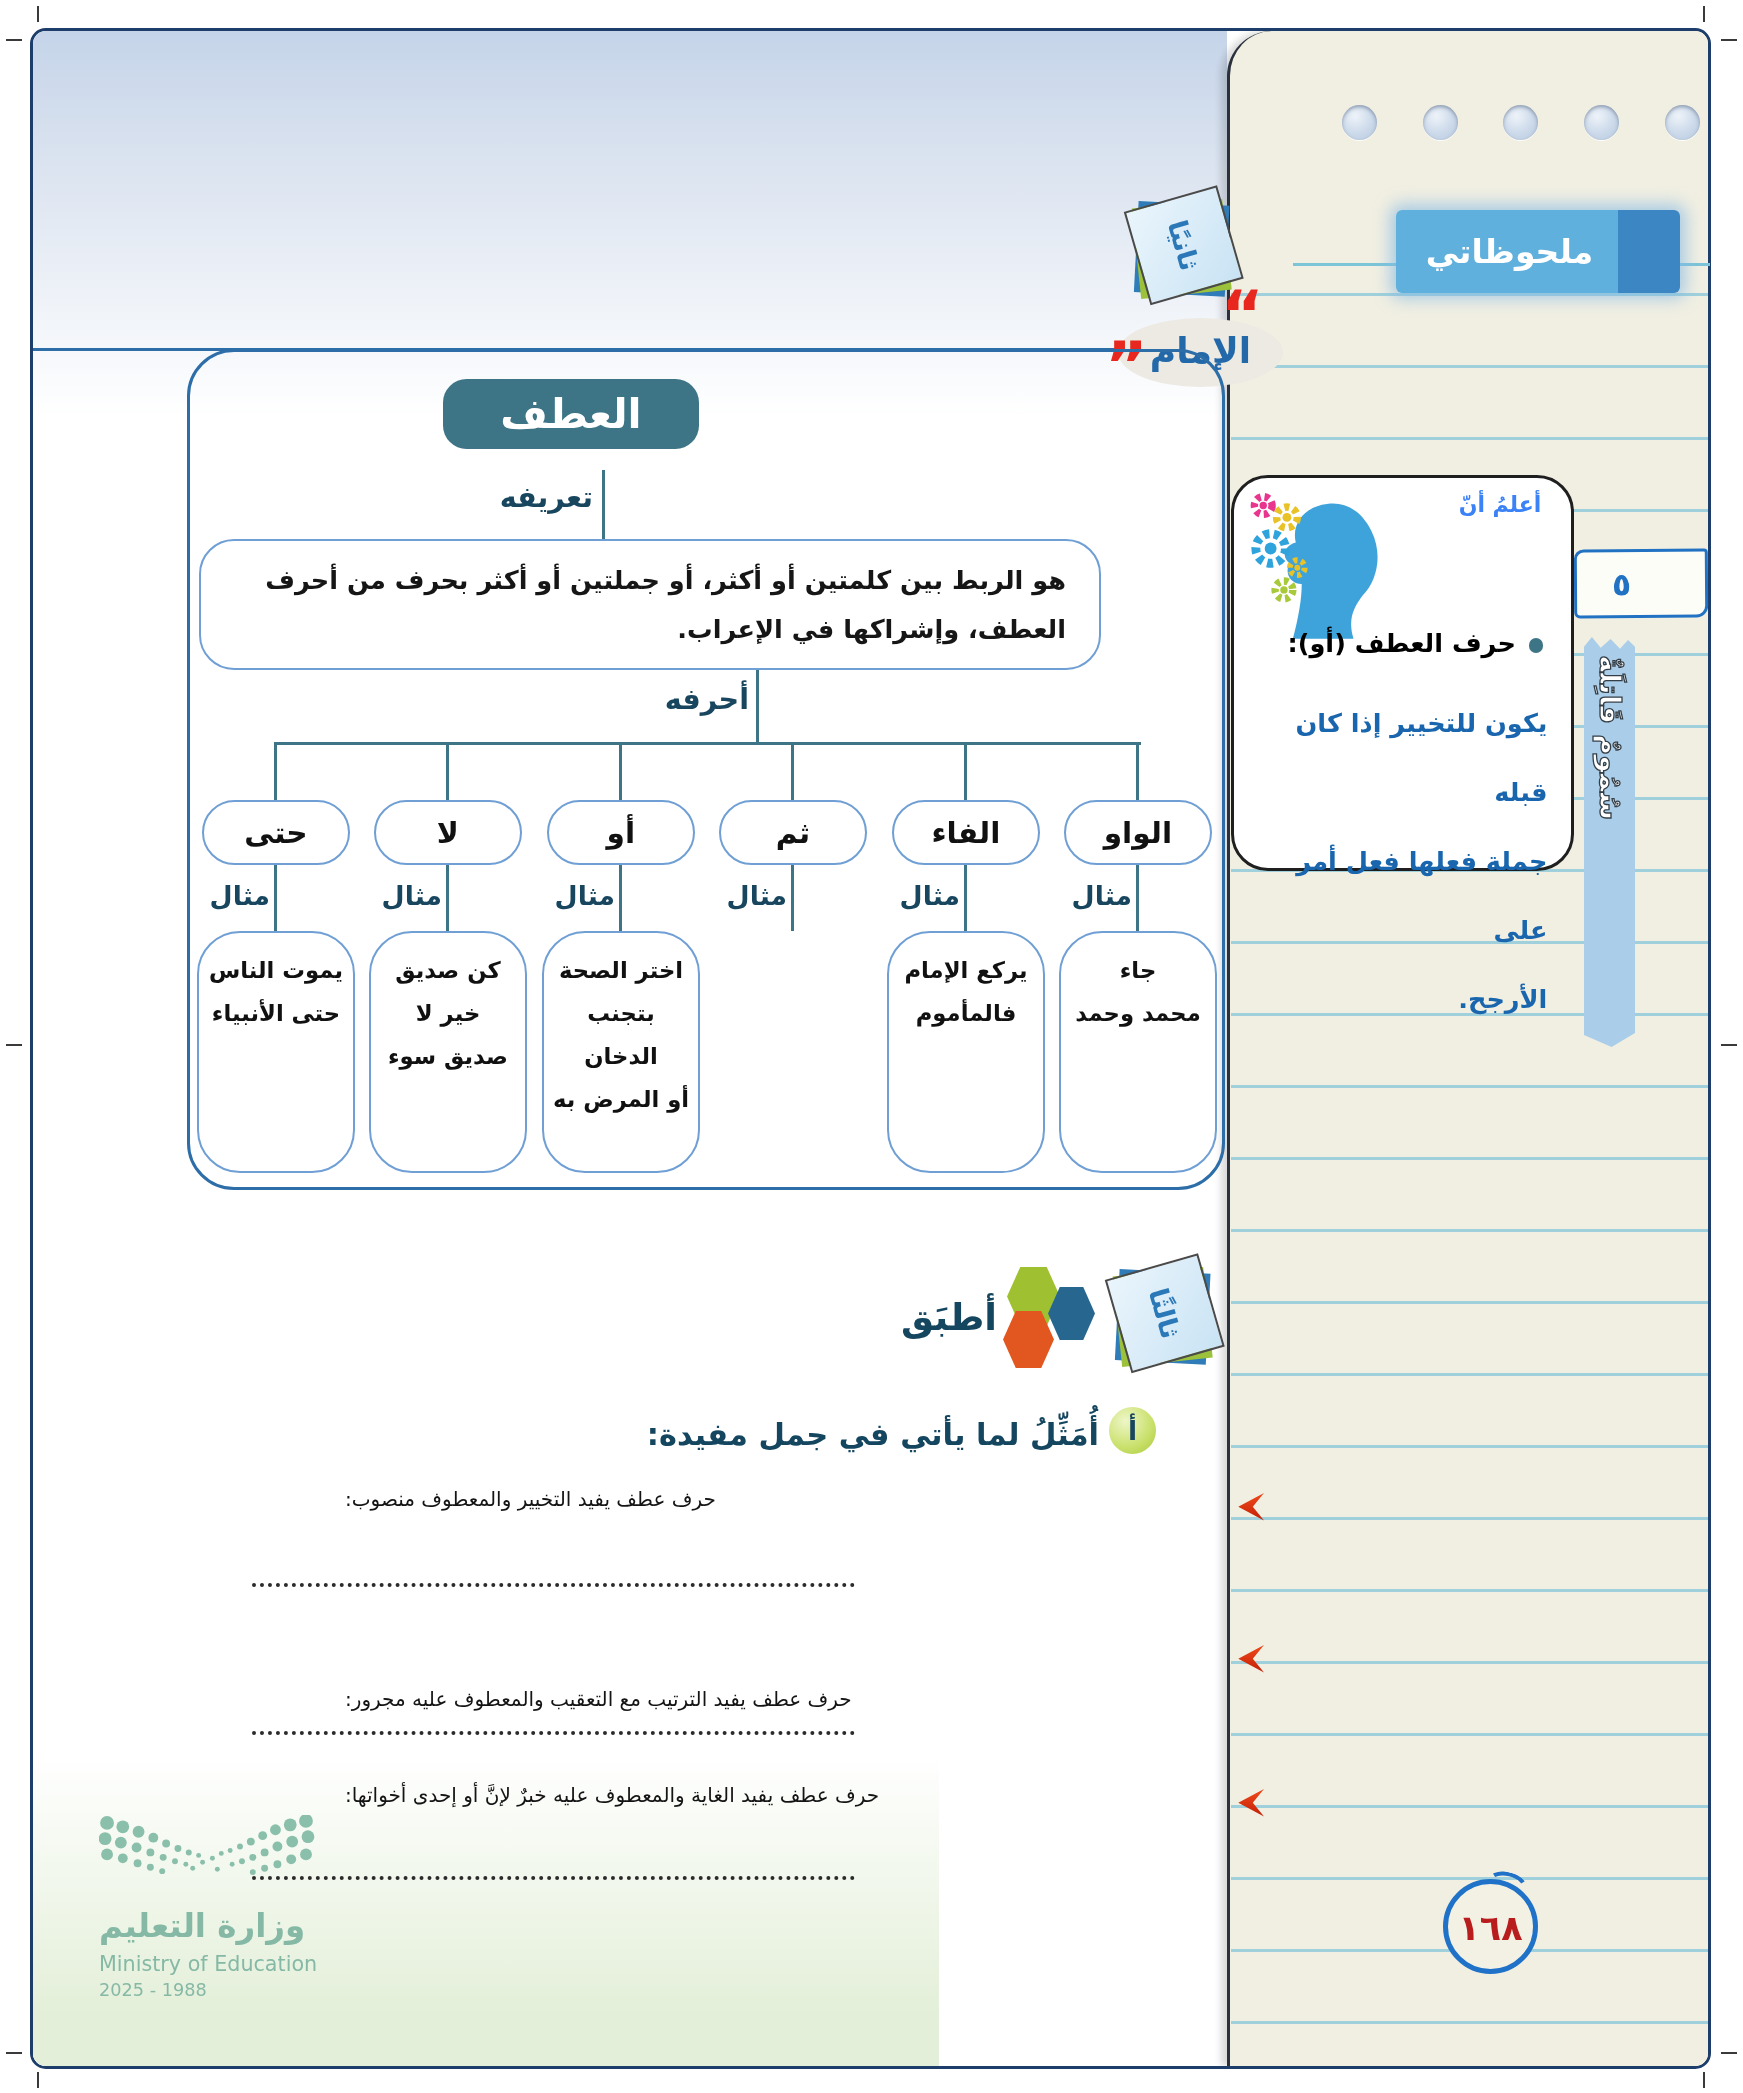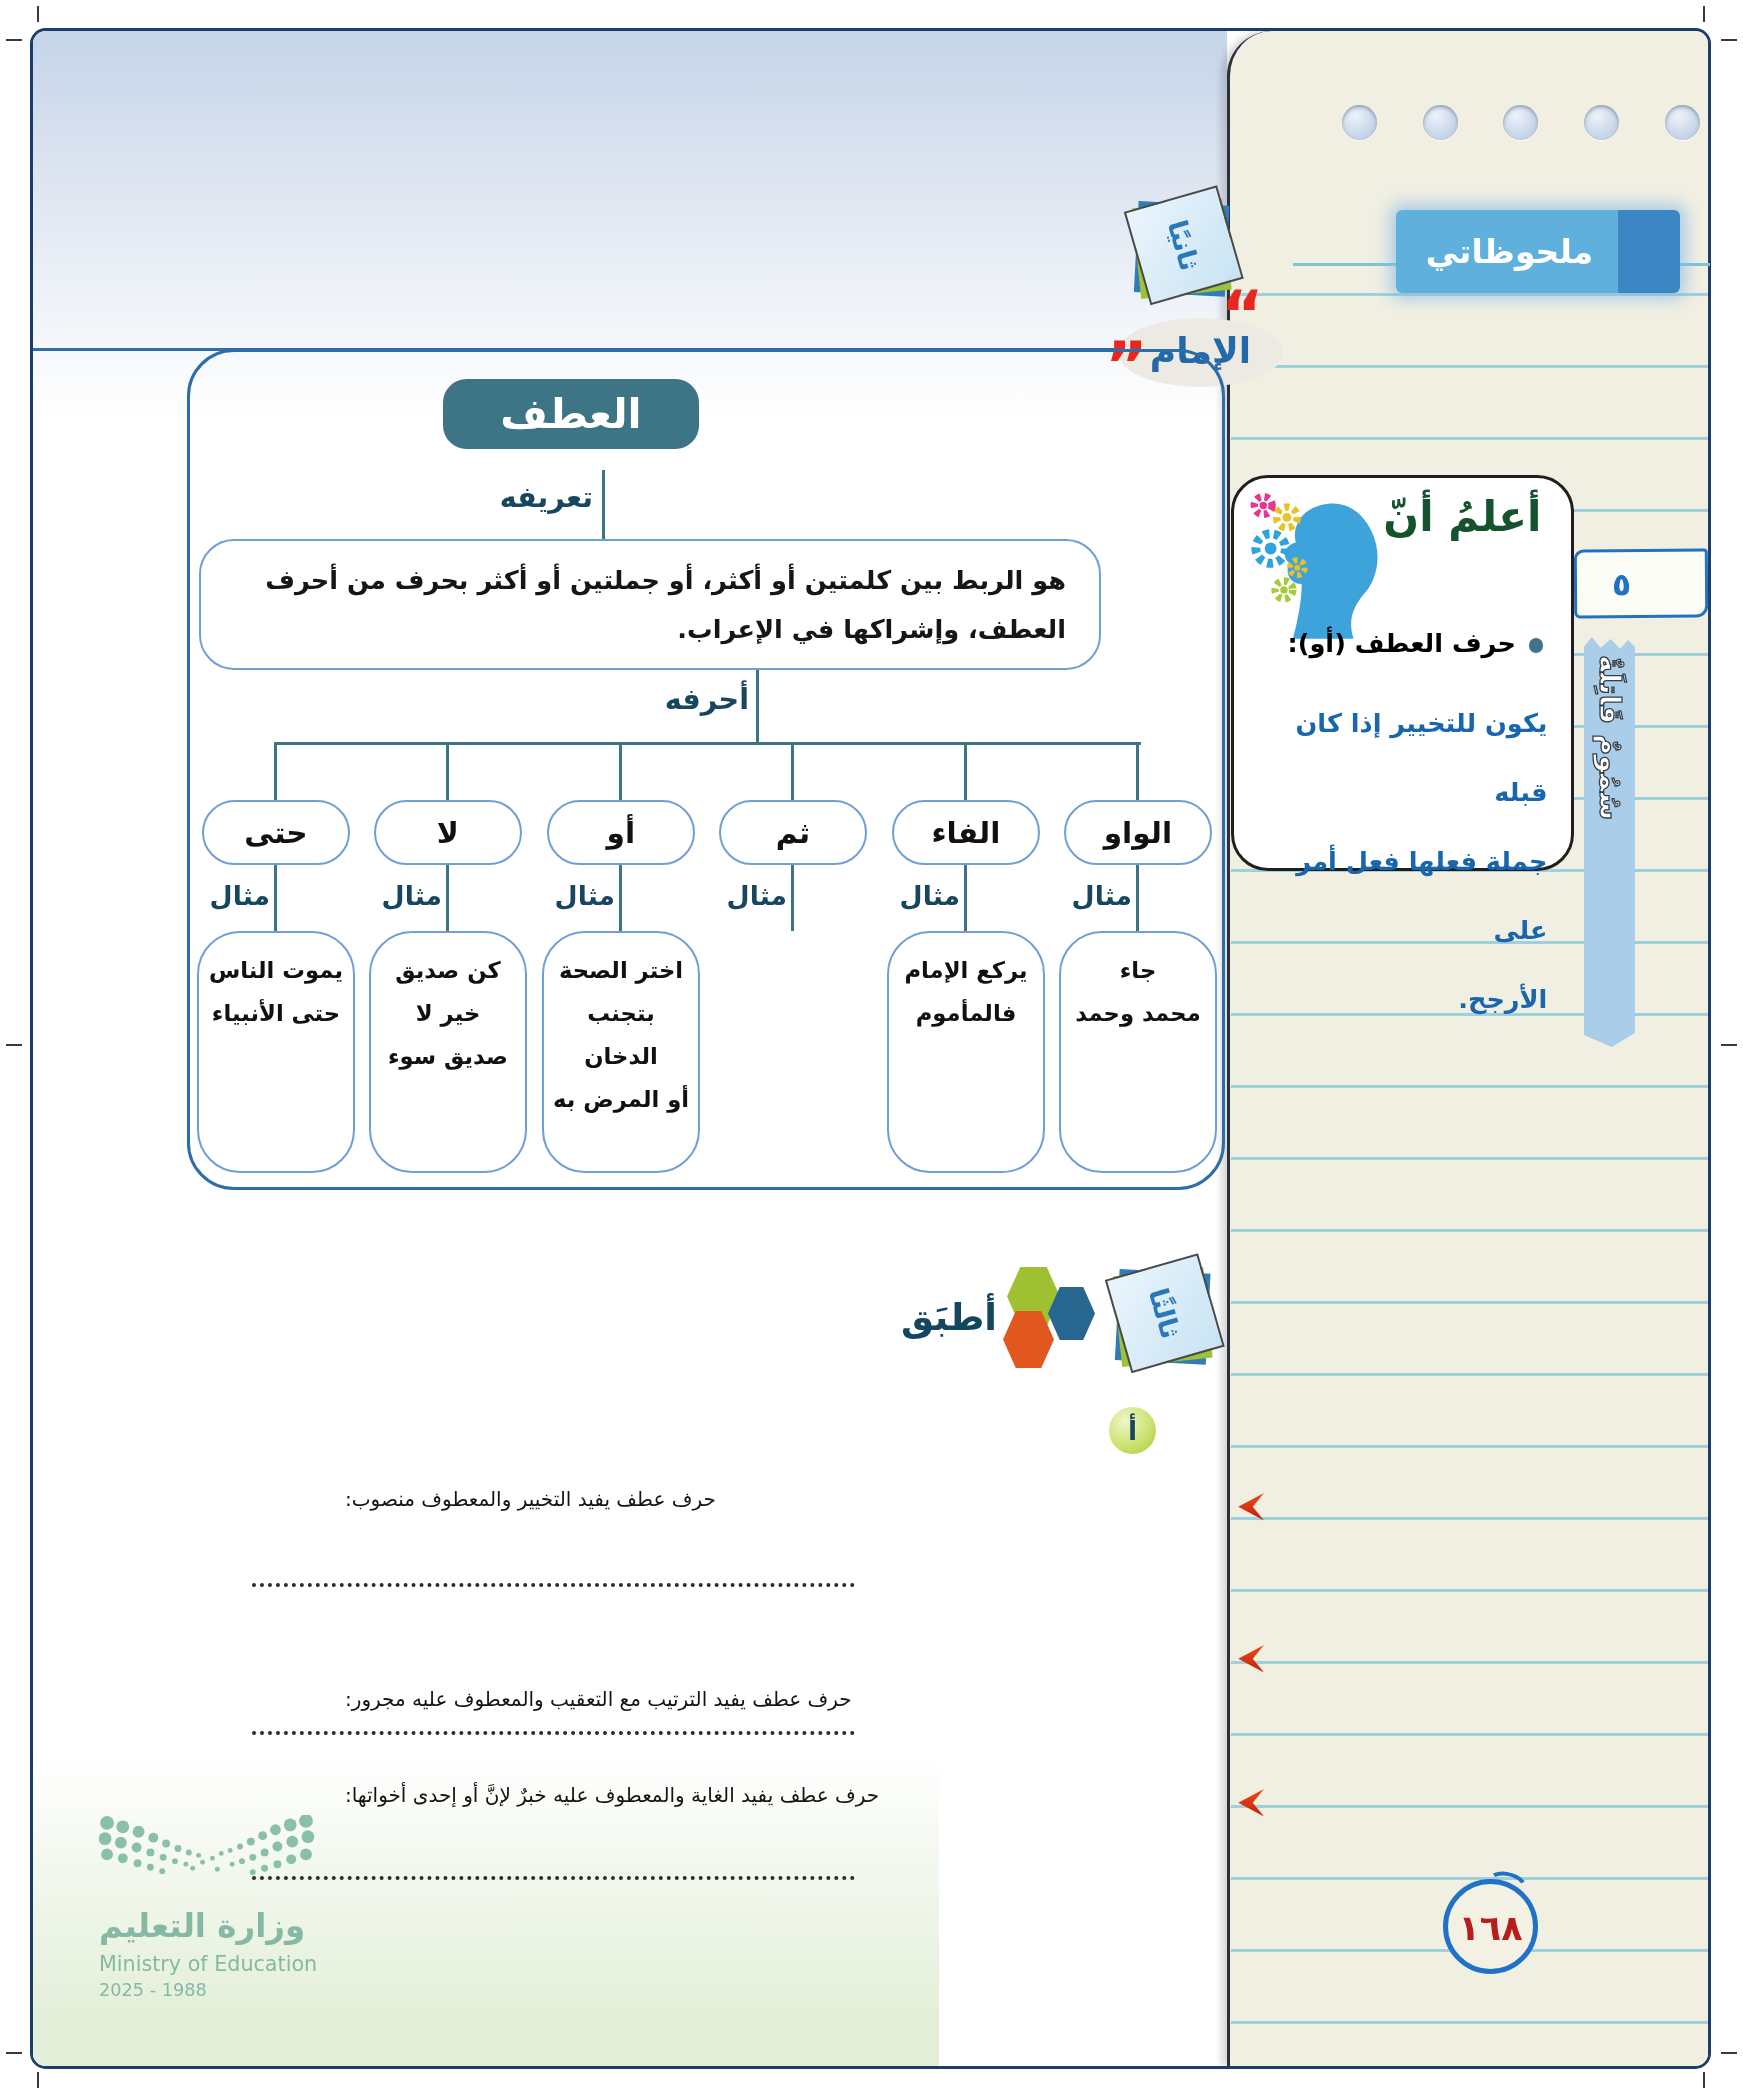--- a/index.html
+++ b/index.html
@@ -67,21 +67,21 @@
   .col .mid{position:absolute;left:77px;top:123px;width:3px;height:66px;background:#3d7587;}
   .col .mathal{position:absolute;top:138px;right:85px;color:#17465e;font-weight:bold;font-size:26.6px;}
   .col .exbox{position:absolute;left:0;top:189px;width:158px;height:242px;background:#fff;
       border:2px solid #6f9fd4;border-radius:43px;box-sizing:border-box;padding:15.8px 5.9px 0 5.9px;
       text-align:center;direction:rtl;font-weight:bold;font-size:22.7px;line-height:43px;
       color:#111;white-space:pre-line;}
 
   
   #ilearn{position:absolute;left:1231px;top:475px;width:343px;height:396px;background:#fff;
       border:3px solid #1f1f1f;border-radius:37px;box-sizing:border-box;}
-  #ilearn .title{position:absolute;top:13.8px;right:29.6px;color:#14532d;font-weight:bold;font-size:42px;direction:rtl;margin-left:48px;}
+  #ilearn .title{position:absolute;top:13.8px;right:29.6px;color:#3b82f6;font-weight:bold;font-size:22px;direction:rtl;margin-left:48px;}
   #ilearn .lead{position:absolute;top:150px;right:55px;color:#000000;font-weight:bold;font-size:25.6px;direction:rtl;}
   #ilearn .dot{position:absolute;top:160px;right:27.6px;width:14.8px;height:14.8px;border-radius:50%;background:#3d7587;}
   #ilearn .body{position:absolute;top:211px;right:23.6px;width:296px;color:#1a66ae;font-weight:bold;
       font-size:25.6px;line-height:69px;direction:rtl;text-align:right;white-space:pre-line;}
   #ilearn svg{position:absolute;left:9.9px;top:7.9px;}
 
   
   .hole{position:absolute;width:35px;height:35px;border-radius:50%;
       background:radial-gradient(circle at 38% 32%,#eef3f9 0%,#cbd9ea 55%,#b9cbdf 100%);
       box-shadow:inset 0 2px 3.9px rgba(70,90,120,.5),0 1px 0 rgba(255,255,255,.8);}
@@ -308,20 +308,21 @@
     </div>
   </div>
   <div class="hex" id="hex-green"></div>
   <div class="hex" id="hex-blue"></div>
   <div class="hex" id="hex-orange"></div>
   <div id="apply-label">أطبَق</div>
 
   <div id="ex-marker">
     <span>أ</span>
   </div>
+  <div id="ex-heading">أُمَثِّلُ لما يأتي في جمل مفيدة:</div>
 
   <div class="arrow" style="top:1493px;"></div>
   <div class="ex-item" style="top:1487px;">حرف عطف يفيد التخيير والمعطوف منصوب:</div>
   <div class="blank" style="top:1577px;"></div>
 
   <div class="arrow" style="top:1645px;"></div>
   <div class="ex-item" style="top:1639px;margin-top:48px;">حرف عطف يفيد الترتيب مع التعقيب والمعطوف عليه مجرور:</div>
   <div class="blank" style="top:1725px;"></div>
 
   <div class="arrow" style="top:1789px;"></div>

